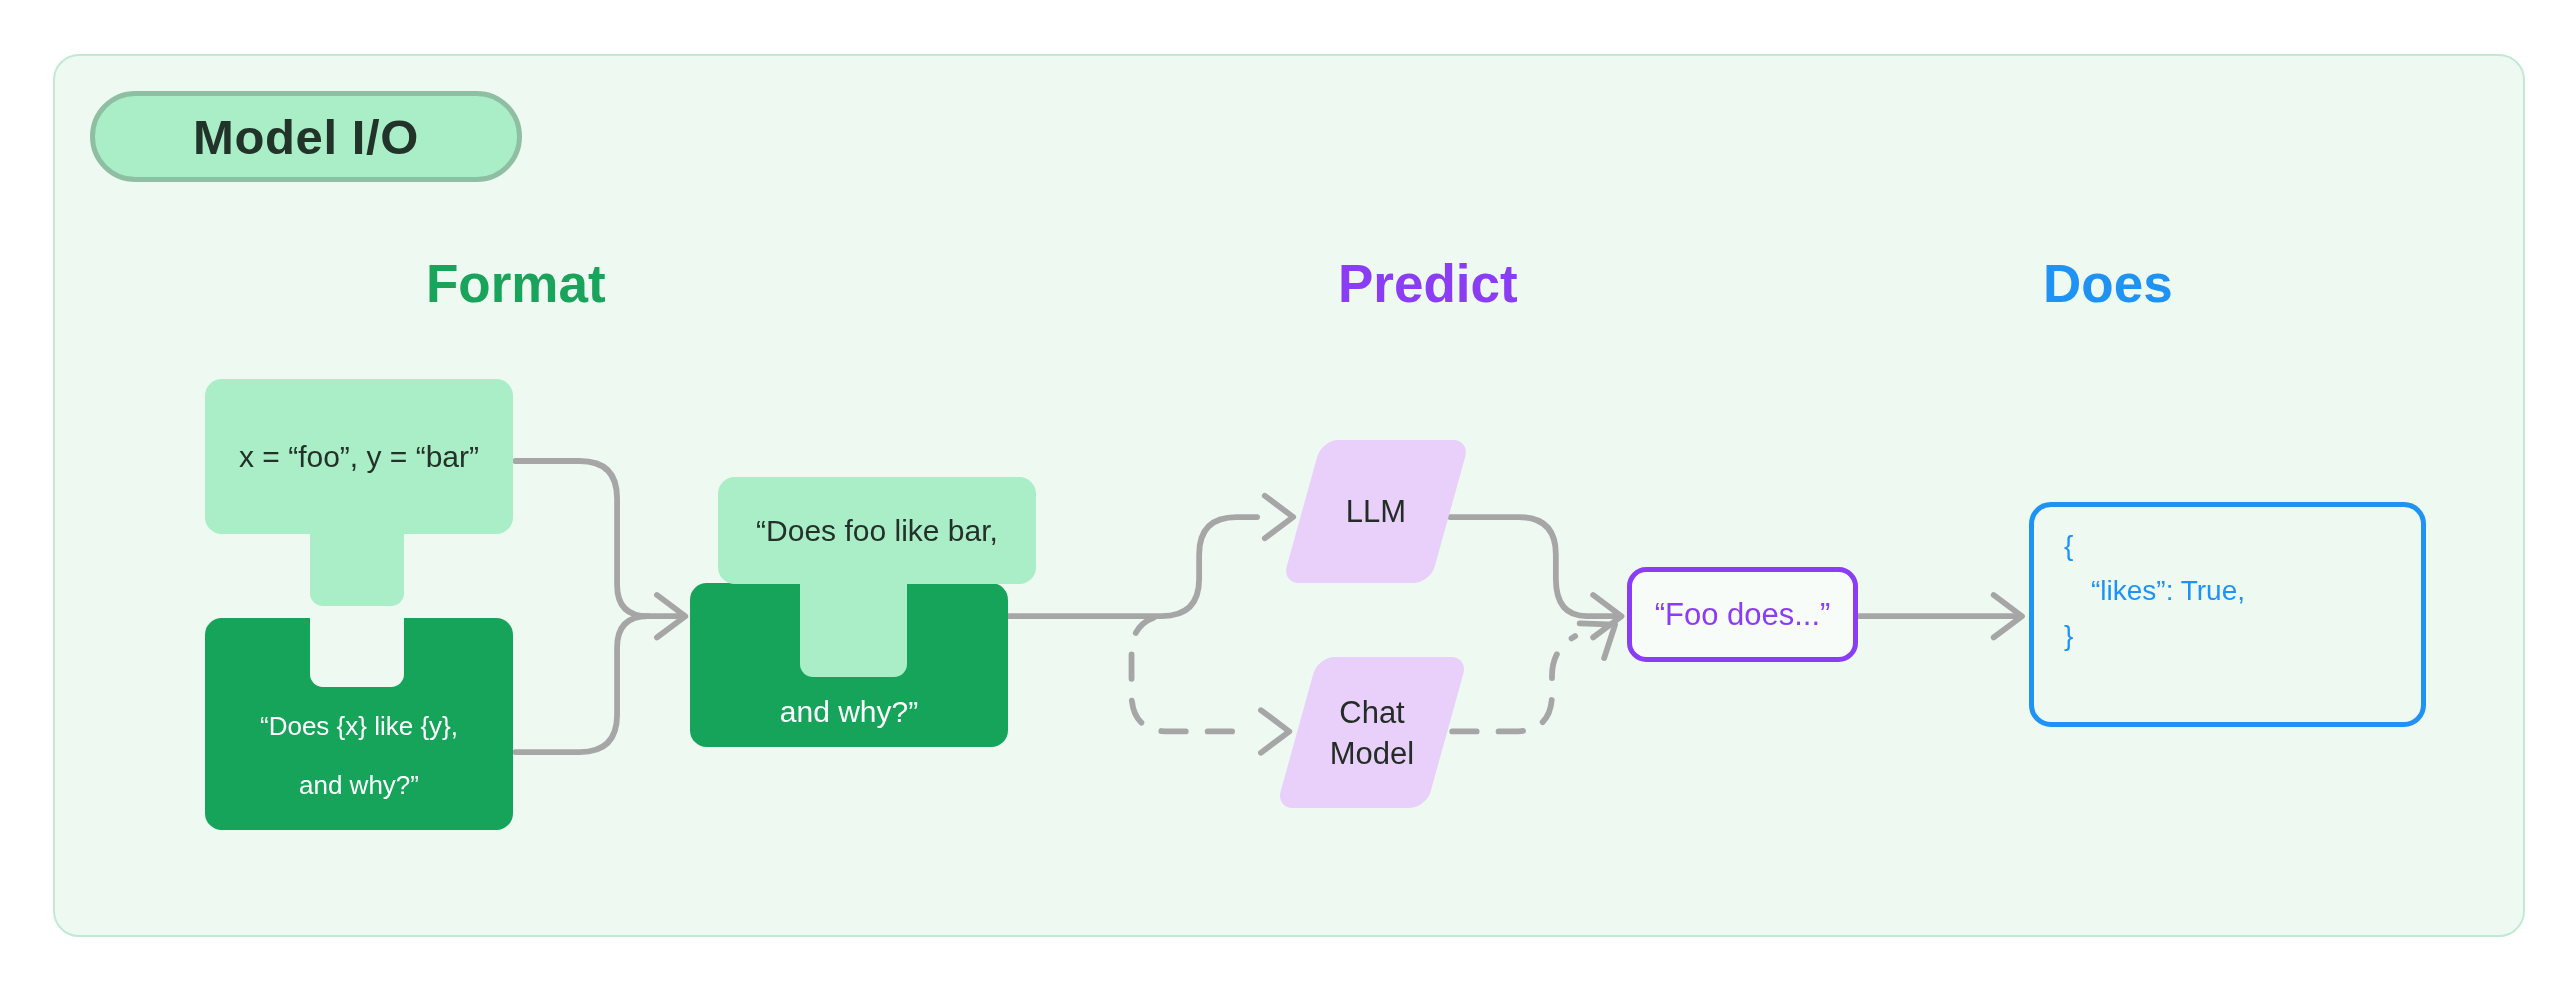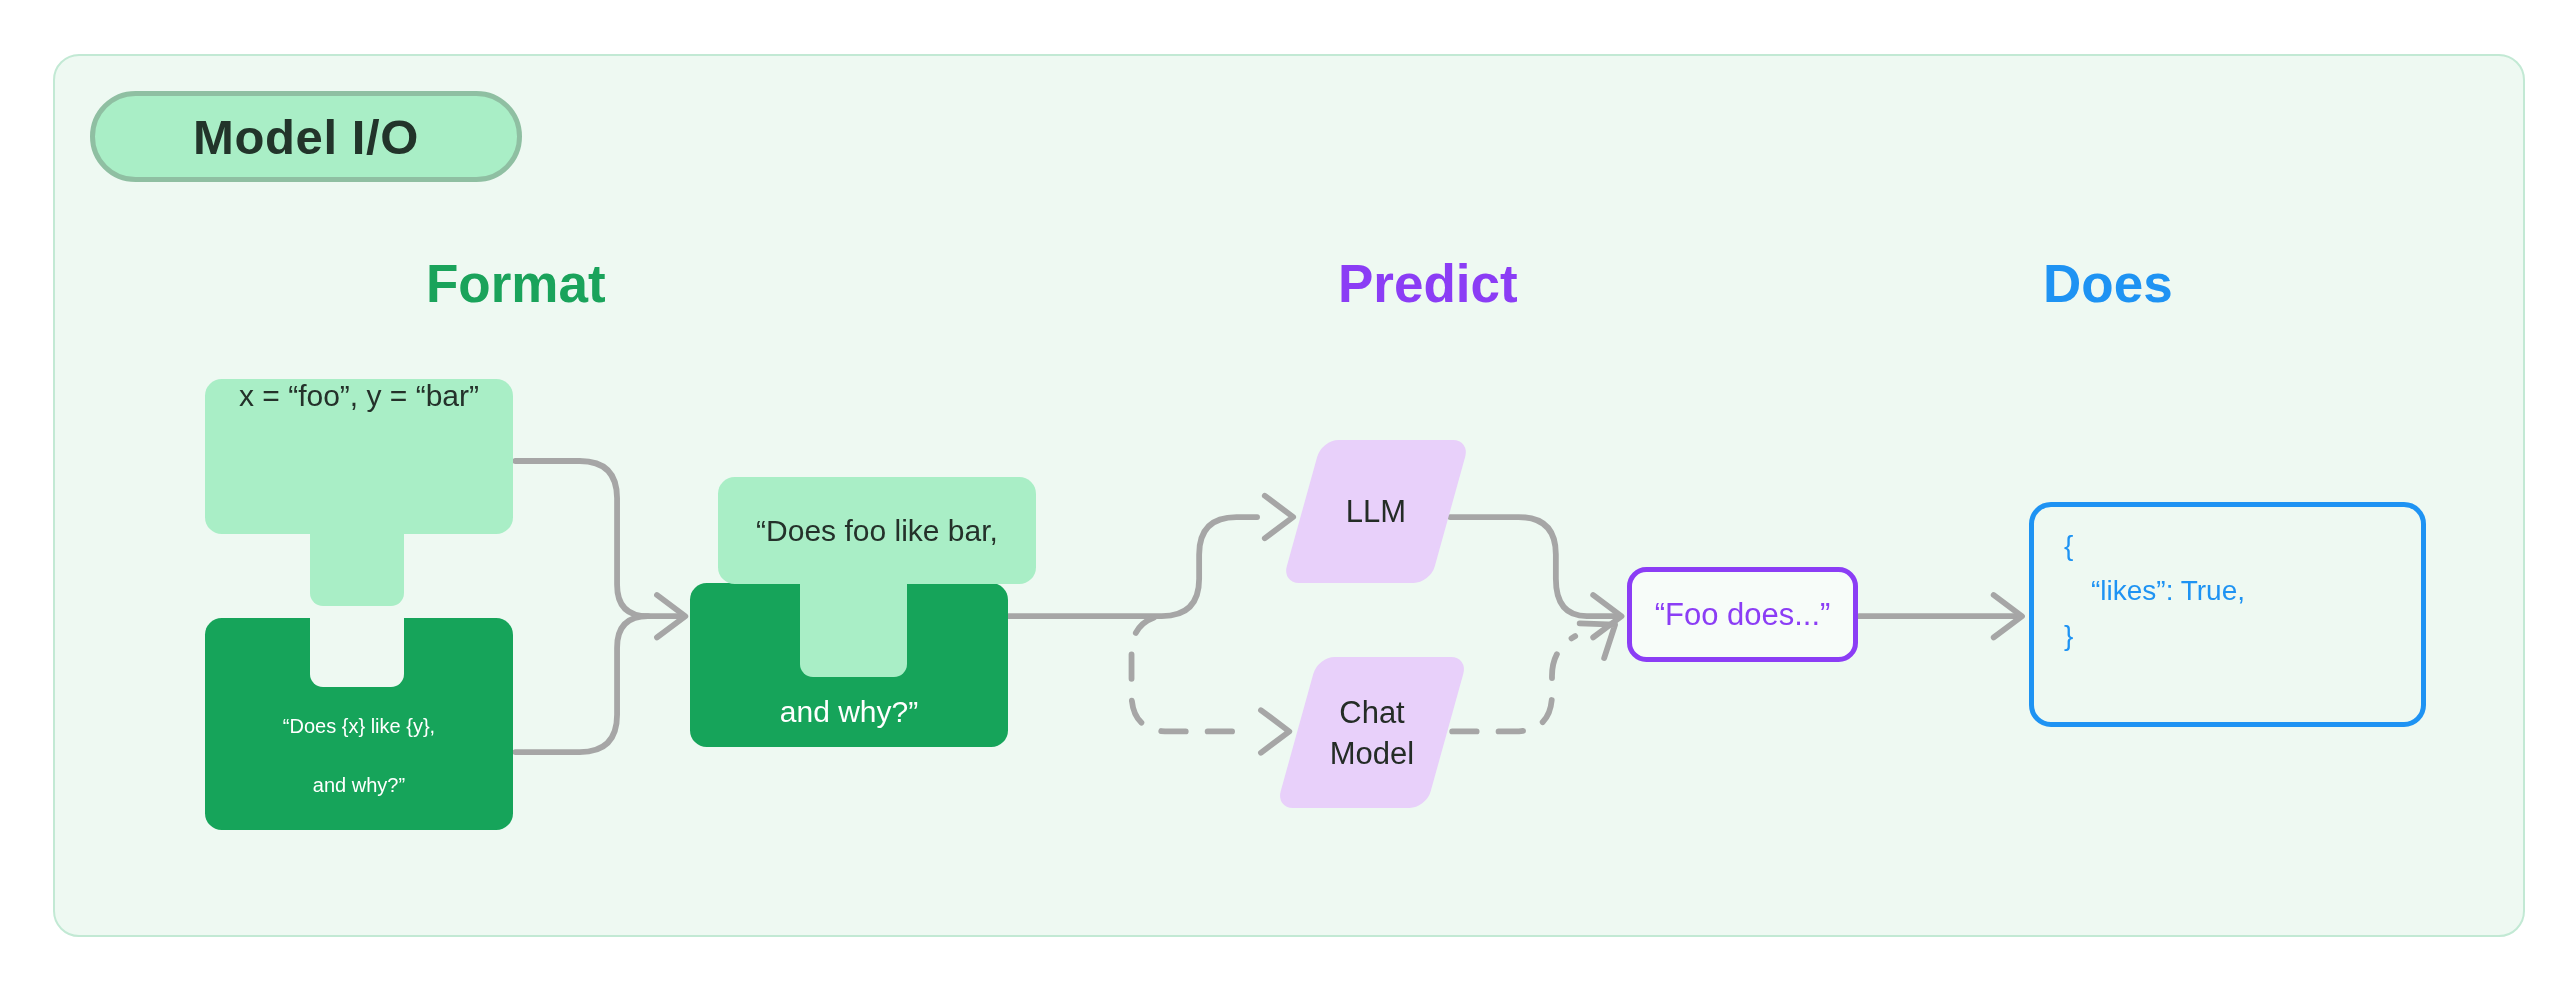--- a/index.html
+++ b/index.html
@@ -24,26 +24,26 @@
   .h-format{left:426px;color:#1aa35b;}
   .h-predict{left:1338px;color:#8b3df5;}
   .h-parse{left:2043px;color:#1e93f3;}
 
   .node{position:absolute;box-sizing:border-box;}
   .light-green{background:#a9eec6;}
   .dark-green{background:#16a45a;}
   .bg-fill{background:#eef9f2;}
 
   .box-inputs{left:205px;top:379px;width:308px;height:155px;border-radius:16.7px;
-    display:flex;justify-content:center;}
+    display:flex;align-items:center;justify-content:center;}
   .tab-inputs{left:310px;top:531px;width:94px;height:75px;border-radius:0 0 13px 13px;}
   .box-template{left:205px;top:618px;width:308px;height:212px;border-radius:16.7px;}
   .notch-template{left:310px;top:618px;width:94px;height:69px;border-radius:0 0 13px 13px;}
   .template-text{left:205px;top:697px;width:308px;text-align:center;color:#ffffff;
-    font-size:20px;line-height:59px;}
+    font-size:26px;line-height:59px;}
   .node-text{font-size:30px;color:#24312a;}
 
   .box-prompt-top{left:718px;top:477px;width:318px;height:107px;border-radius:16.7px;
     display:flex;align-items:center;justify-content:center;}
   .box-prompt-bottom{left:690px;top:583px;width:318px;height:164px;border-radius:16.7px;}
   .tab-prompt{left:800px;top:580px;width:107px;height:97px;border-radius:0 0 13px 13px;}
   .prompt-bottom-text{left:690px;top:682px;width:318px;text-align:center;color:#ffffff;
     font-size:30px;line-height:59px;}
 
   .para{

